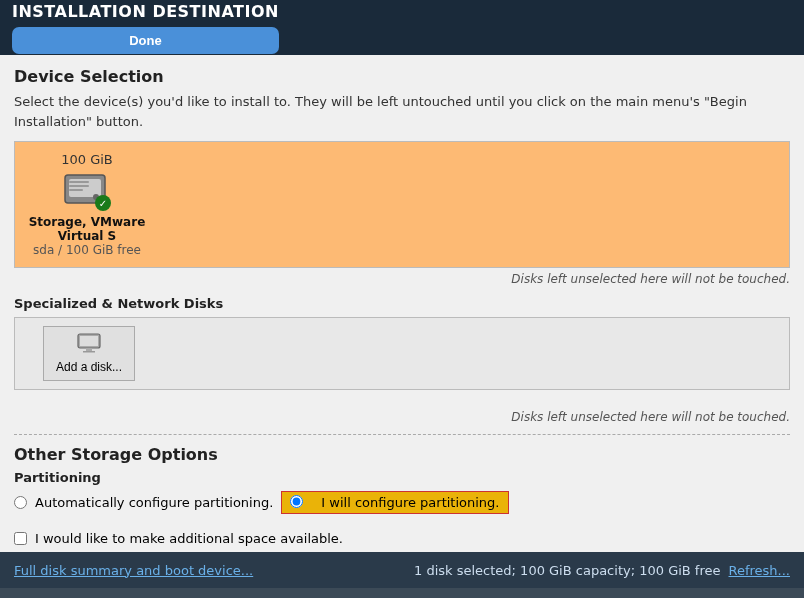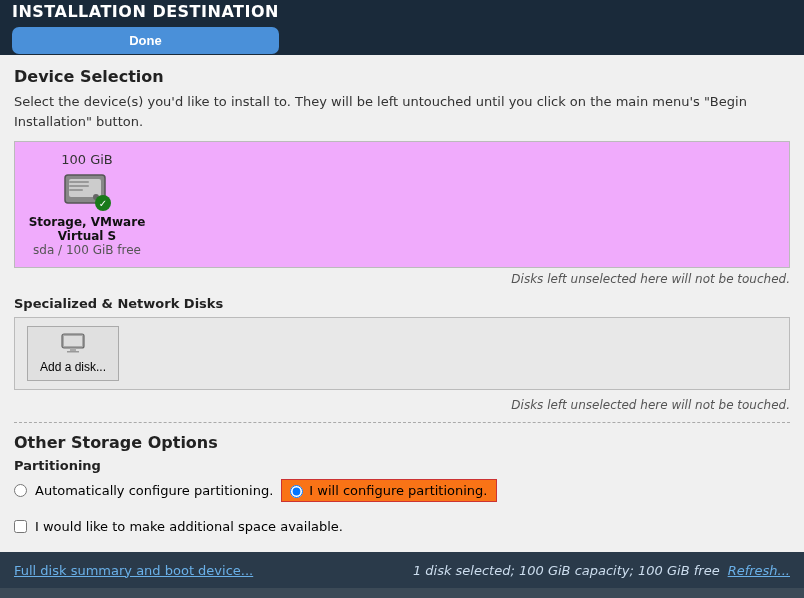--- a/index.html
+++ b/index.html
@@ -100,21 +100,21 @@
 
     .subsection-label {
       font-weight: bold;
       font-size: 13px;
       color: #222;
       margin-bottom: 6px;
     }
 
     .disk-container {
       border: 1px solid #bbb;
-      background: #f0abfc;
+      background: #fdba74;
       padding: 10px 12px;
       margin-bottom: 4px;
     }
 
     .disk-item {
       display: flex;
       flex-direction: column;
       align-items: center;
       width: 120px;
       cursor: pointer;
@@ -171,22 +171,22 @@
       text-align: right;
       font-style: italic;
       color: #555;
       font-size: 12px;
       margin-bottom: 10px;
     }
 
     .specialized-container {
       border: 1px solid #bbb;
       background: #e8e8e8;
-      padding: 8px 12px;
-      margin-bottom: 8px;
+      padding: 8px 28px;
+      margin-bottom: 20px;
     }
 
     .add-disk-button {
       background: #e0e0e0;
       border: 1px solid #aaa;
       padding: 6px 12px;
       cursor: pointer;
       font-size: 12px;
       display: flex;
       flex-direction: column;
@@ -211,24 +211,24 @@
     .radio-row {
       display: flex;
       align-items: center;
       gap: 8px;
       margin-bottom: 6px;
     }
 
     .radio-highlighted {
       border: 1.5px solid #cc3333;
       padding: 3px 8px;
-      background: #f97316;
-      display: flex;
-      align-items: flex-end;
-      gap: 6px;
+      background: #eab308;
+      display: flex;
+      align-items: flex-start;
+      gap: 18px;
     }
 
     .checkbox-row {
       display: flex;
       align-items: center;
       gap: 8px;
       margin-top: 17px;
     }
 
     input[type="radio"], input[type="checkbox"] {
@@ -251,21 +251,20 @@
       cursor: pointer;
       font-size: 13px;
     }
 
     .footer-right {
       display: flex;
       align-items: center;
       gap: 8px;
       color: #ccddee;
       font-size: 13px;
-      font-style: italic;
     }
 
     .refresh-link {
       color: #6ab0e8;
       text-decoration: underline;
       cursor: pointer;
     }
 
     .divider {
       border: none;

